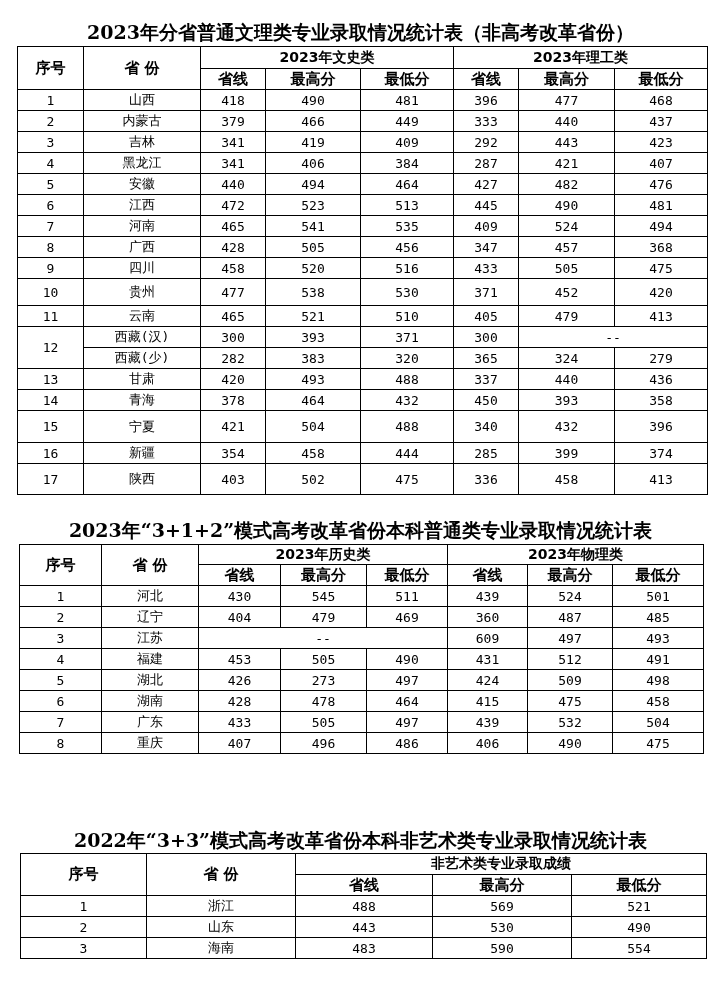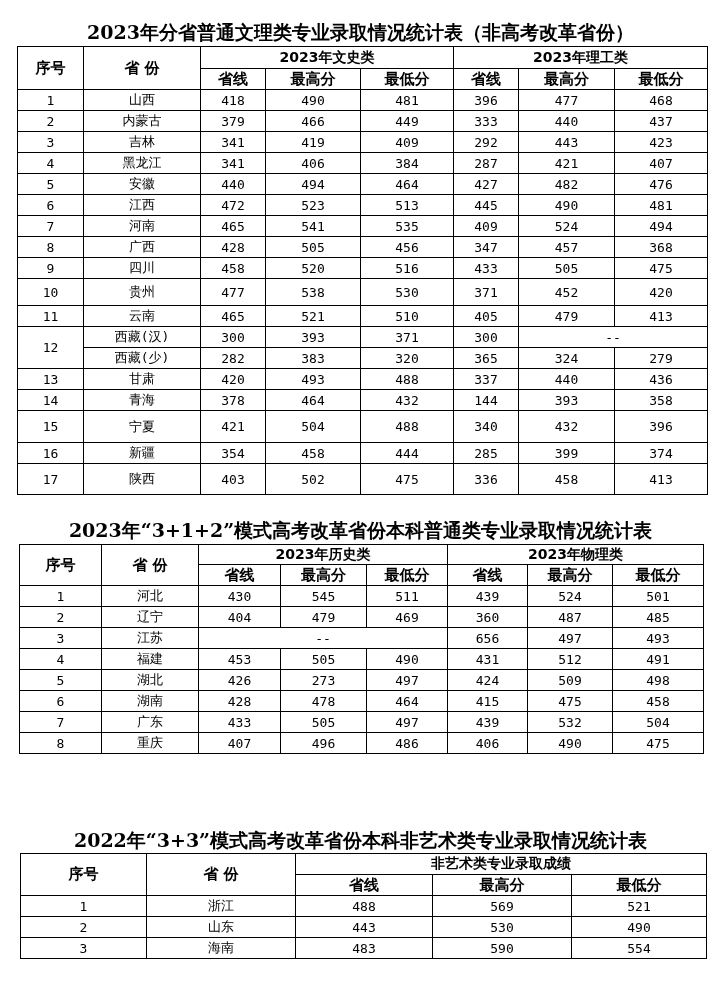--- a/index.html
+++ b/index.html
@@ -183,21 +183,21 @@
       <td>337</td>
       <td>440</td>
       <td>436</td>
     </tr>
     <tr style="height:21px;">
       <td>14</td>
       <td>青海</td>
       <td>378</td>
       <td>464</td>
       <td>432</td>
-      <td>144</td>
+      <td>450</td>
       <td>393</td>
       <td>358</td>
     </tr>
     <tr style="height:32px;">
       <td>15</td>
       <td>宁夏</td>
       <td>421</td>
       <td>504</td>
       <td>488</td>
       <td>340</td>
@@ -273,21 +273,21 @@
       <td>479</td>
       <td>469</td>
       <td>360</td>
       <td>487</td>
       <td>485</td>
     </tr>
     <tr style="height:21px;">
       <td>3</td>
       <td>江苏</td>
       <td colspan="3">--</td>
-      <td>656</td>
+      <td>609</td>
       <td>497</td>
       <td>493</td>
     </tr>
     <tr style="height:21px;">
       <td>4</td>
       <td>福建</td>
       <td>453</td>
       <td>505</td>
       <td>490</td>
       <td>431</td>

